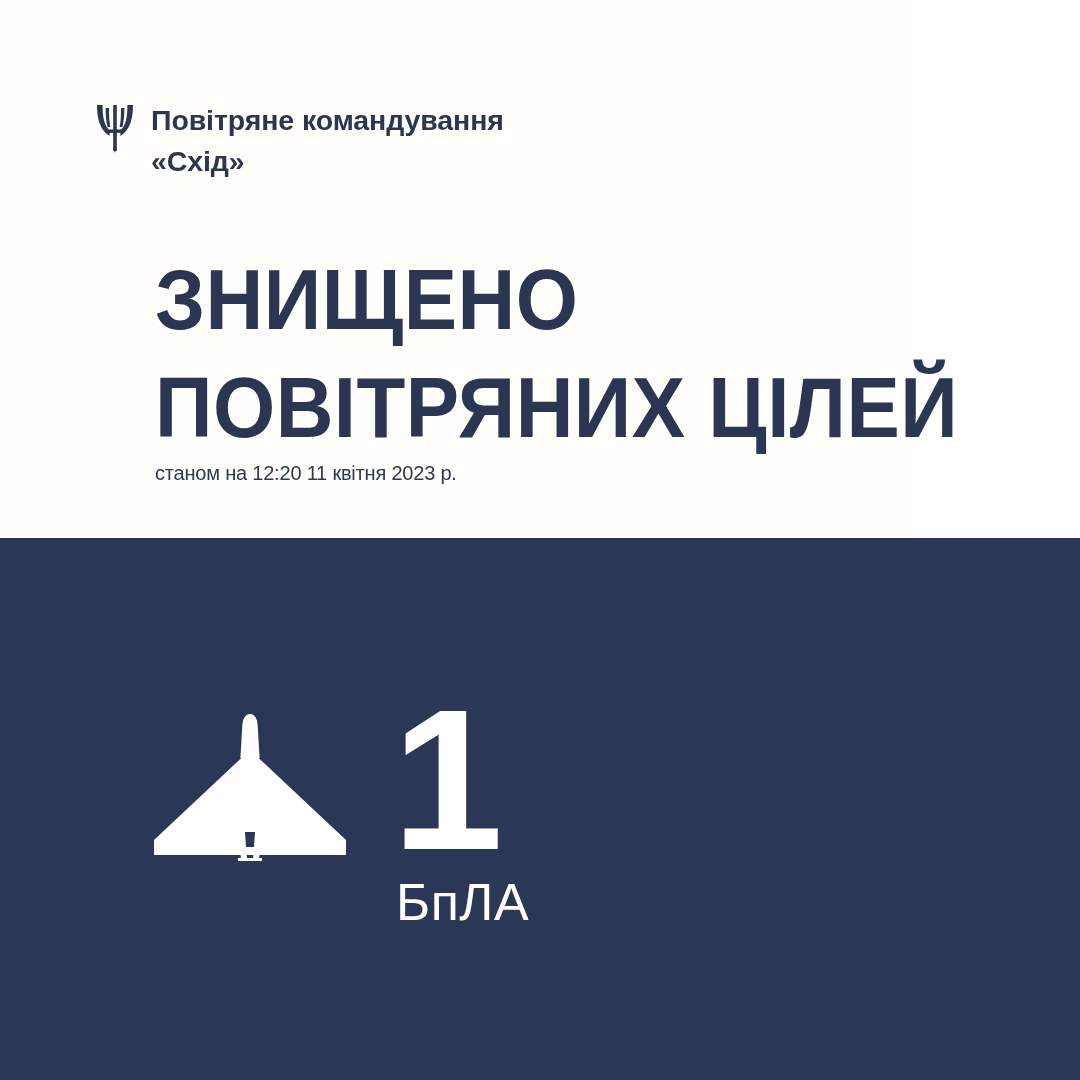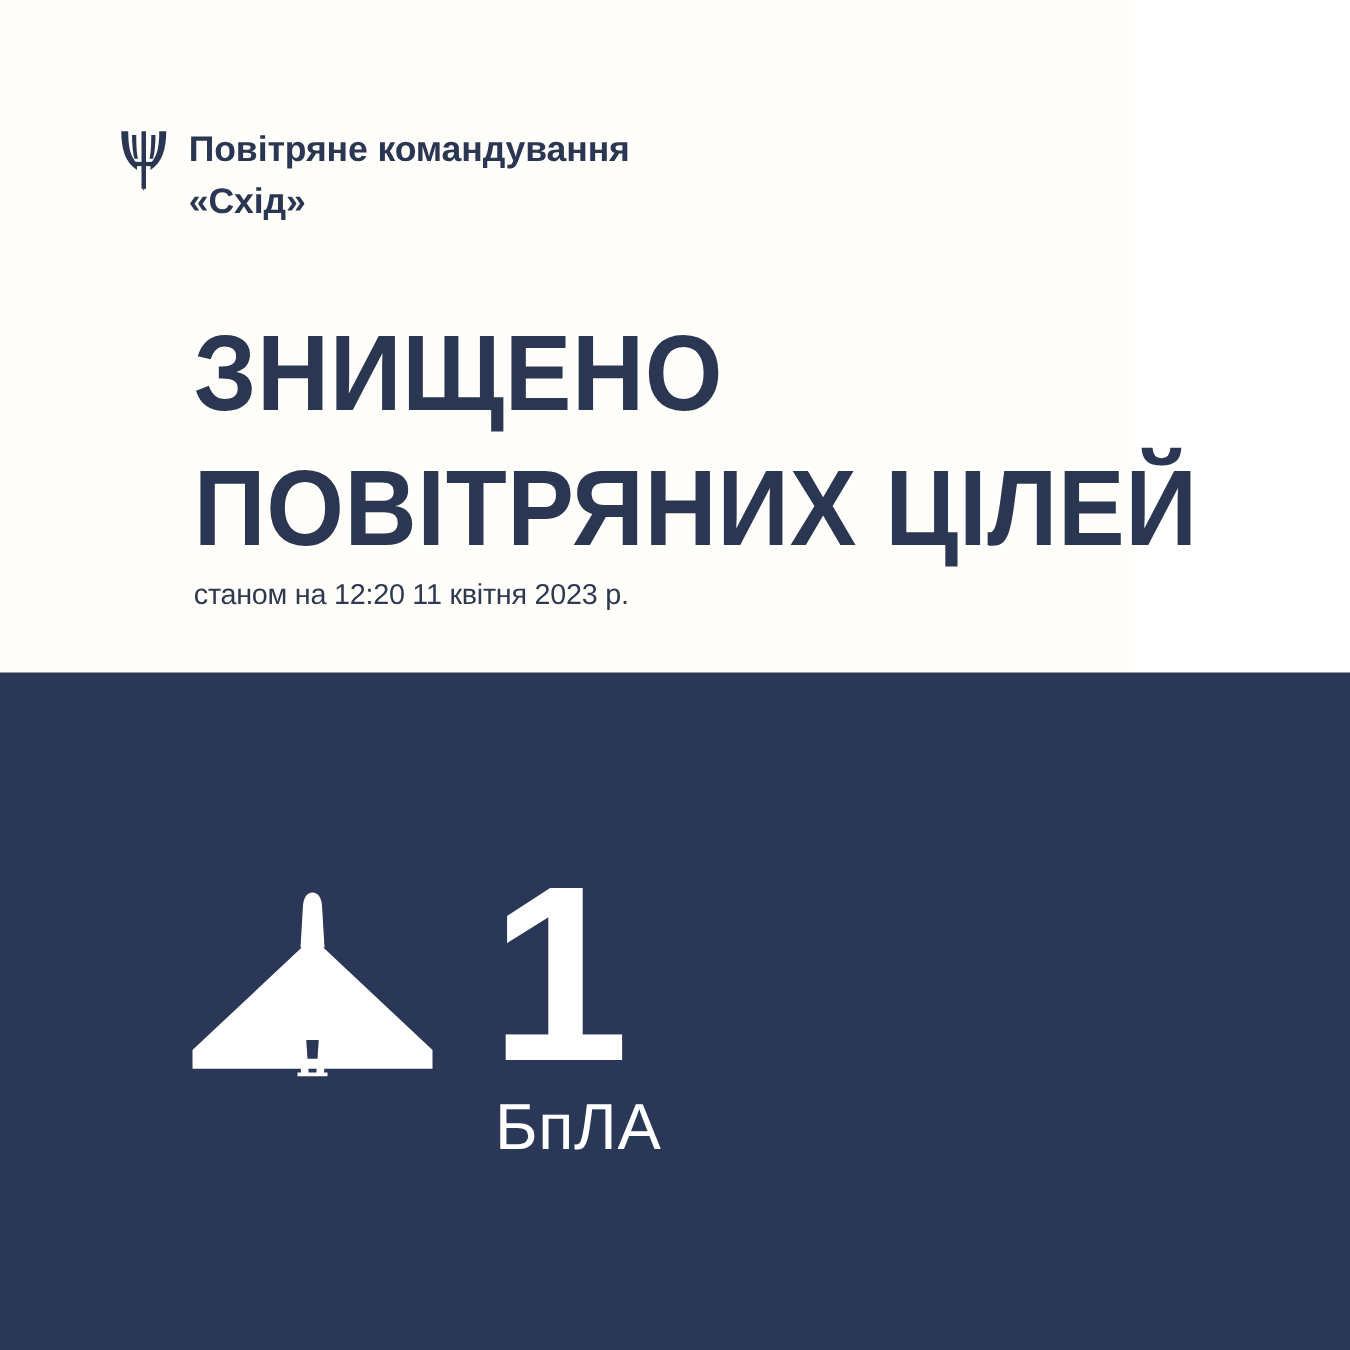--- a/index.html
+++ b/index.html
@@ -69,21 +69,21 @@
     transform-origin:left top;
   }
   .headline-line { display:block; white-space:nowrap; }
   .headline-line.l2 { margin-top:20px; }
 
   
   .subtitle {
     position:absolute;
     left:155px; top:462px;
     color:#2f3a50;
-    font-size:23px;
+    font-size:20px;
     font-weight:400;
     letter-spacing:-0.2px;
     white-space:nowrap;
   }
 
   
   .stat-row {
     position:absolute;
     left:150px; top:160px;   
     display:flex;

